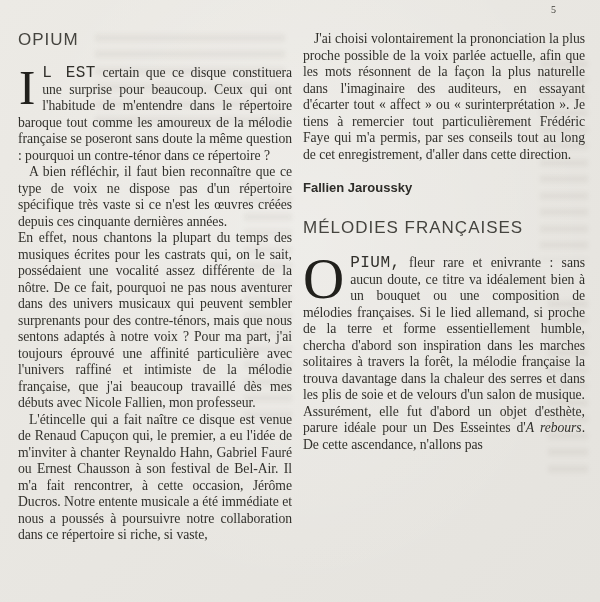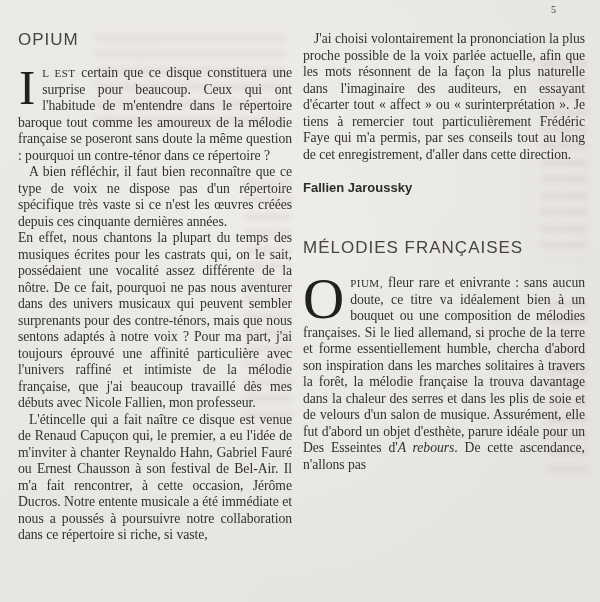--- a/index.html
+++ b/index.html
@@ -60,34 +60,35 @@
   }
   .dropcap-i {
     font-size:49px; line-height:40px;
     padding:3px 7px 0 1px;
   }
   .dropcap-o {
     font-size:57px; line-height:44px;
     padding:2px 6px 0 0;
   }
   .lead {
-    font-size:11px;
+    font-size:16px;
     letter-spacing:0.5px;
+    font-family:Liberation Mono, monospace;
   }
   .it { font-style:italic;margin-top:20px; }
 
   .author {
     font-family:"Liberation Sans","DejaVu Sans",sans-serif;
     font-weight:bold;
     font-size:13px;
     color:#2d2c28;
     margin:17px 0 0 0;
   }
 
-  .section2 { margin-top:43px; margin-bottom:17px; }
+  .section2 { margin-top:23px; margin-bottom:17px; }
 </style>
 </head>
 <body>
 
 <div class="page">
 
   <div class="ghost" style="left:95px;  top:34px;  width:190px; height:90px;"></div>
   <div class="ghost" style="left:244px; top:180px; width:48px;  height:250px;"></div>
   <div class="ghost" style="left:540px; top:60px;  width:48px;  height:200px;"></div>
   <div class="ghost" style="left:548px; top:300px; width:40px;  height:180px;"></div>

